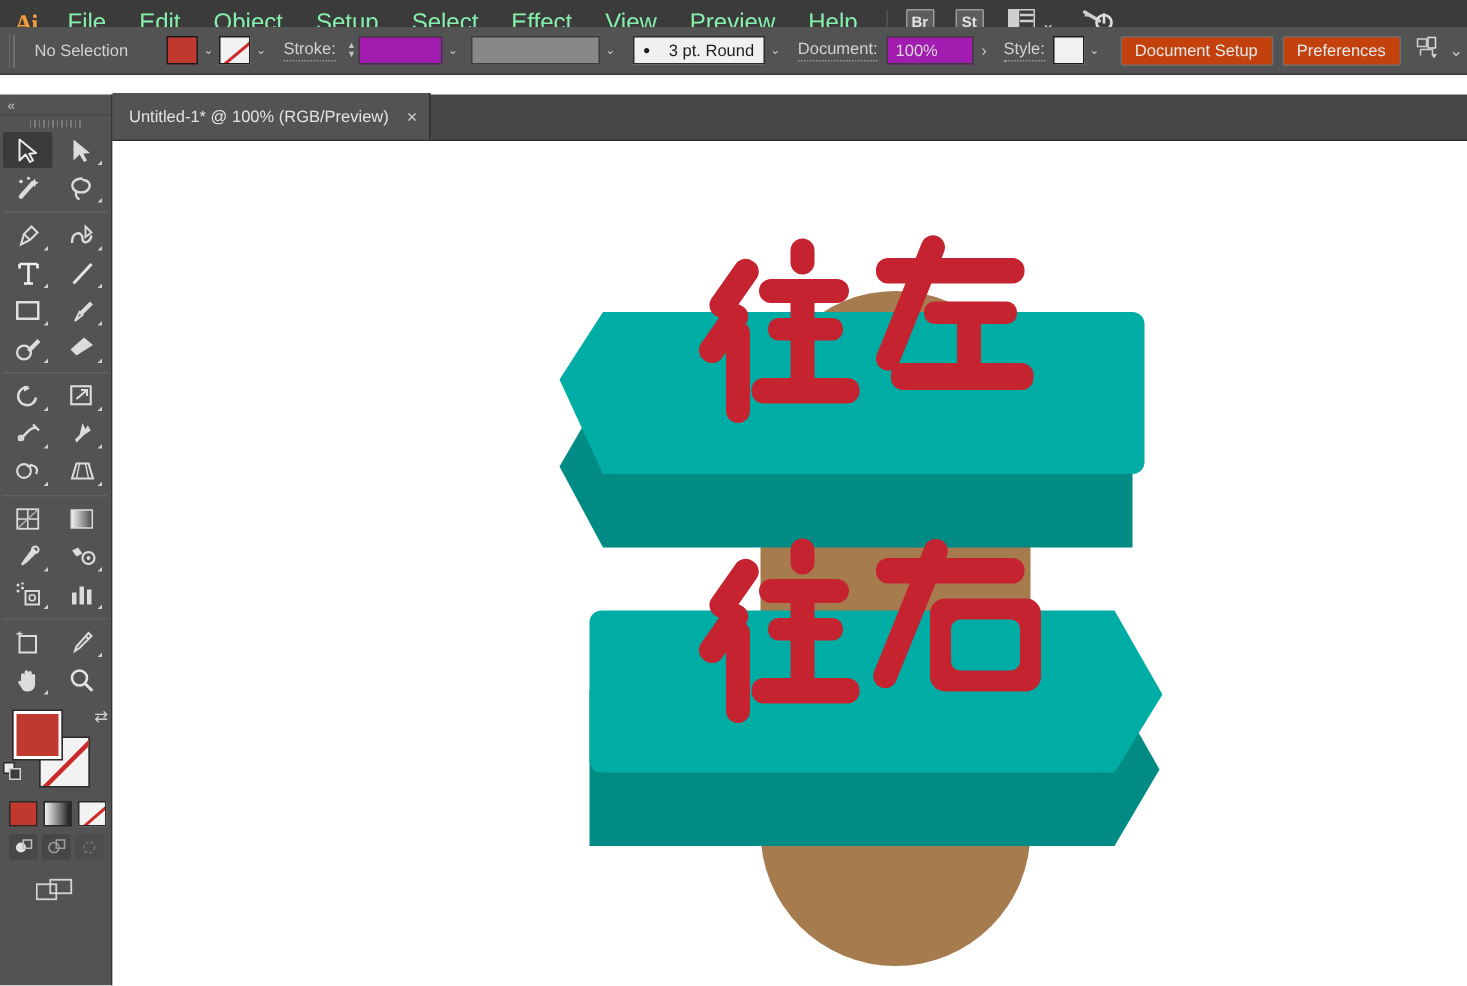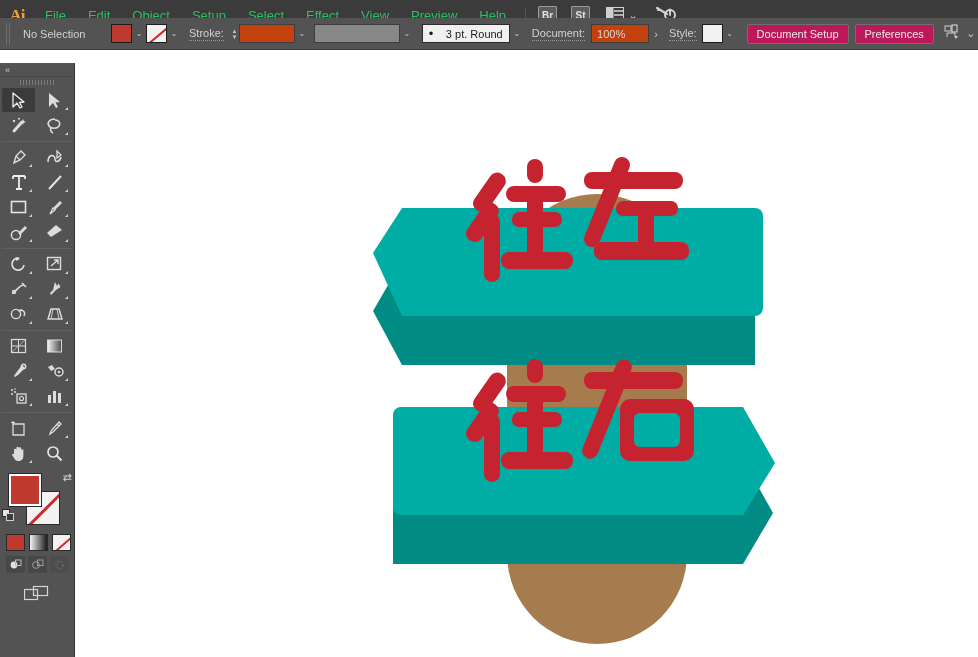--- a/index.html
+++ b/index.html
@@ -20,21 +20,21 @@
   .ai-logo {
     width: 34px; height: 31px;
     display: flex; align-items: center; justify-content: center;
     color: #f59d3d; font-size: 17px; font-weight: bold;
     font-family: Liberation Serif, serif;
     letter-spacing: -1px;
   }
   .menu-item {
     height: 31px; padding: 0 11px;
     display: flex; align-items: center;
-    color: #22c55e; font-size: 13px; white-space: nowrap;
+    color: #86efac; font-size: 16px; white-space: nowrap;
   }
   .menu-sep {
     width: 1px; height: 18px; background: #555; margin: 0 8px;
   }
   .mb-icon {
     height: 31px; display: flex; align-items: center; justify-content: center;
     color: #cfcfcf;
   }
   .sq-btn {
     width: 19px; height: 19px; border: 1px solid #9a9a9a;
@@ -69,28 +69,28 @@
   }
   .chev {
     width: 14px; height: 19px; display: flex; align-items: center; justify-content: center;
     color: #c8c8c8; font-size: 8px;
   }
   .stepper {
     width: 9px; height: 19px; display: flex; flex-direction: column;
     align-items: center; justify-content: center; color: #c3c3c3; font-size: 6px; line-height: 6px;
   }
   .field {
-    height: 19px; background: #c2410c; border: 1px solid #3d3d3d;
+    height: 19px; background: #a21caf; border: 1px solid #3d3d3d;
     display: flex; align-items: center; padding: 0 5px;
     color: #d8d8d8; font-size: 11px;
   }
   .field.light { background: #f0f0f0; color: #1c1c1c; border-color: #2c2c2c; }
   .push-btn {
     height: 20px; padding: 0 9px; border: 1px solid #6f6f6f; border-radius: 2px;
-    background: #be185d; color: #e8e8e8; font-size: 11px;
+    background: #c2410c; color: #e8e8e8; font-size: 11px;
     display: flex; align-items: center; white-space: nowrap;
   }
 
   
   .tabstrip {
     position: absolute; left: 75px; top: 63px; width: 903px; height: 31px;
     background: #464646; border-bottom: 1px solid #2e2e2e;
     display: flex; align-items: flex-end;
   }
   .doctab {
@@ -274,20 +274,26 @@
           <rect x="1" y="2" width="6" height="5" fill="none" stroke="#cfcfcf"></rect>
           <rect x="8" y="1" width="5" height="7" fill="none" stroke="#e0e0e0"></rect>
           <path d="M3 13 L3 9 M3 9 L11 9 L11 12" stroke="#cfcfcf" fill="none"></path>
           <path d="M10 12 L14 12 L12 15 Z" fill="#cfcfcf"></path>
         </svg>
       </span>
     </div>
     <div class="chev" style="font-size:11px">⌄</div>
   </div>
 
+  <div class="tabstrip">
+    <div class="doctab">
+      <span>Untitled-1* @ 100% (RGB/Preview)</span>
+      <span class="tab-close">×</span>
+    </div>
+  </div>
 
   <div class="toolpanel">
     <div class="tp-header">
       <span>«</span>
     </div>
     <div class="tp-grip">
         <i></i>
       </div>
 
     <div class="tool-grid">

